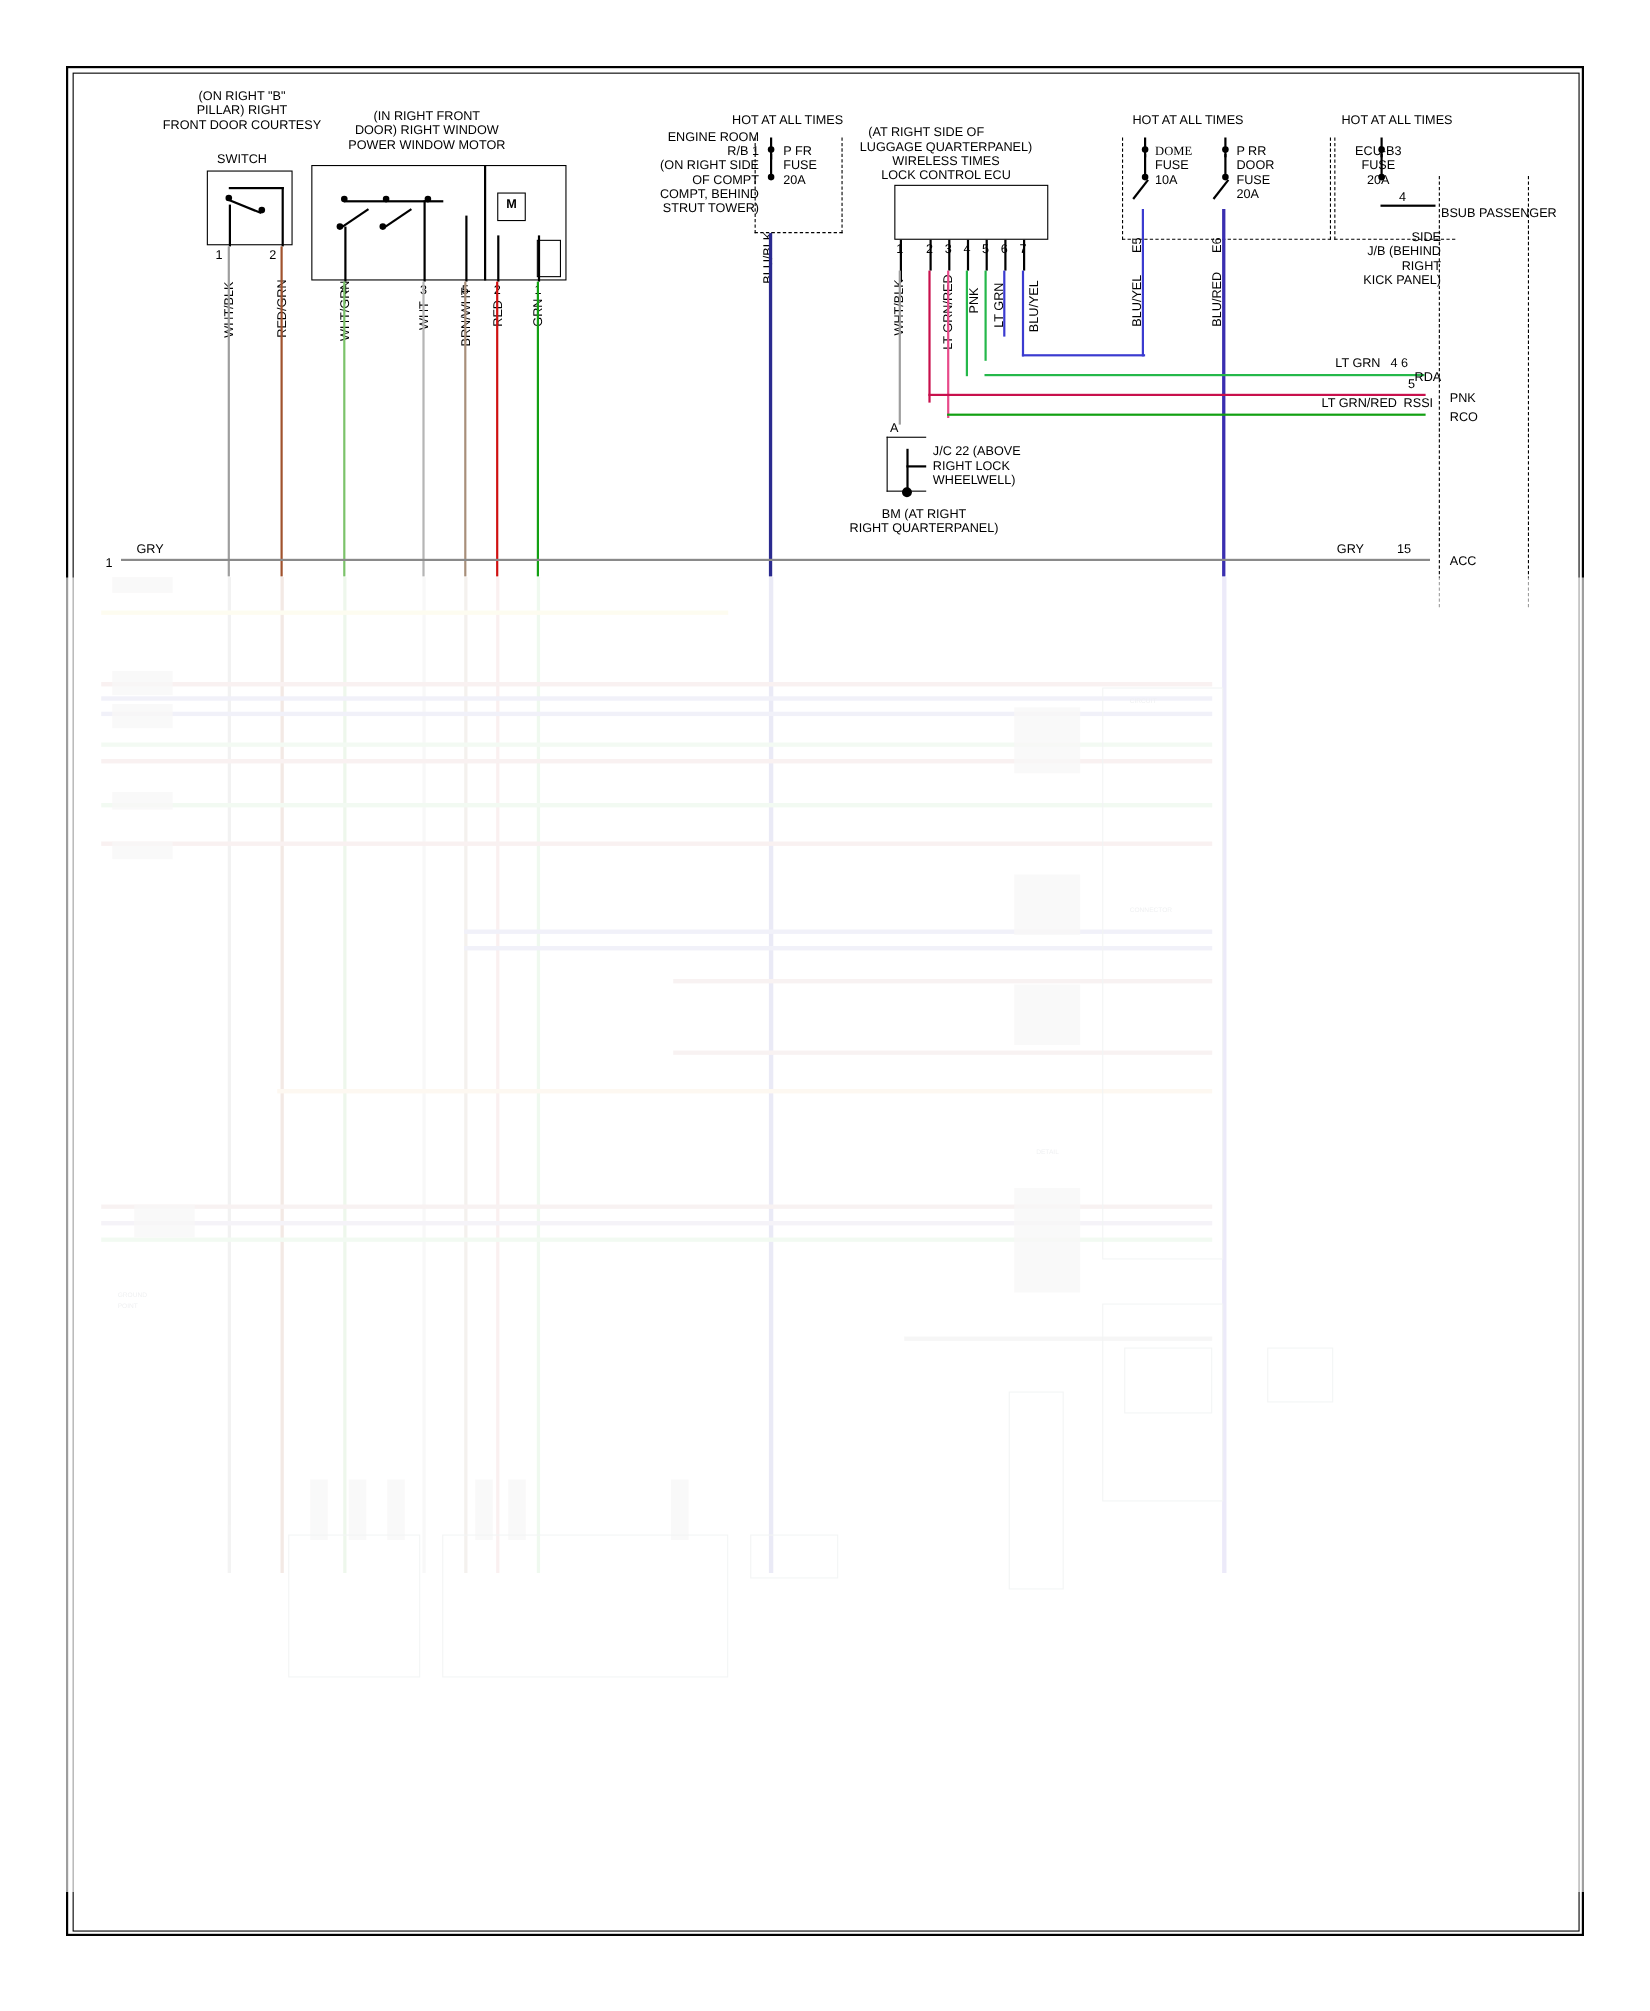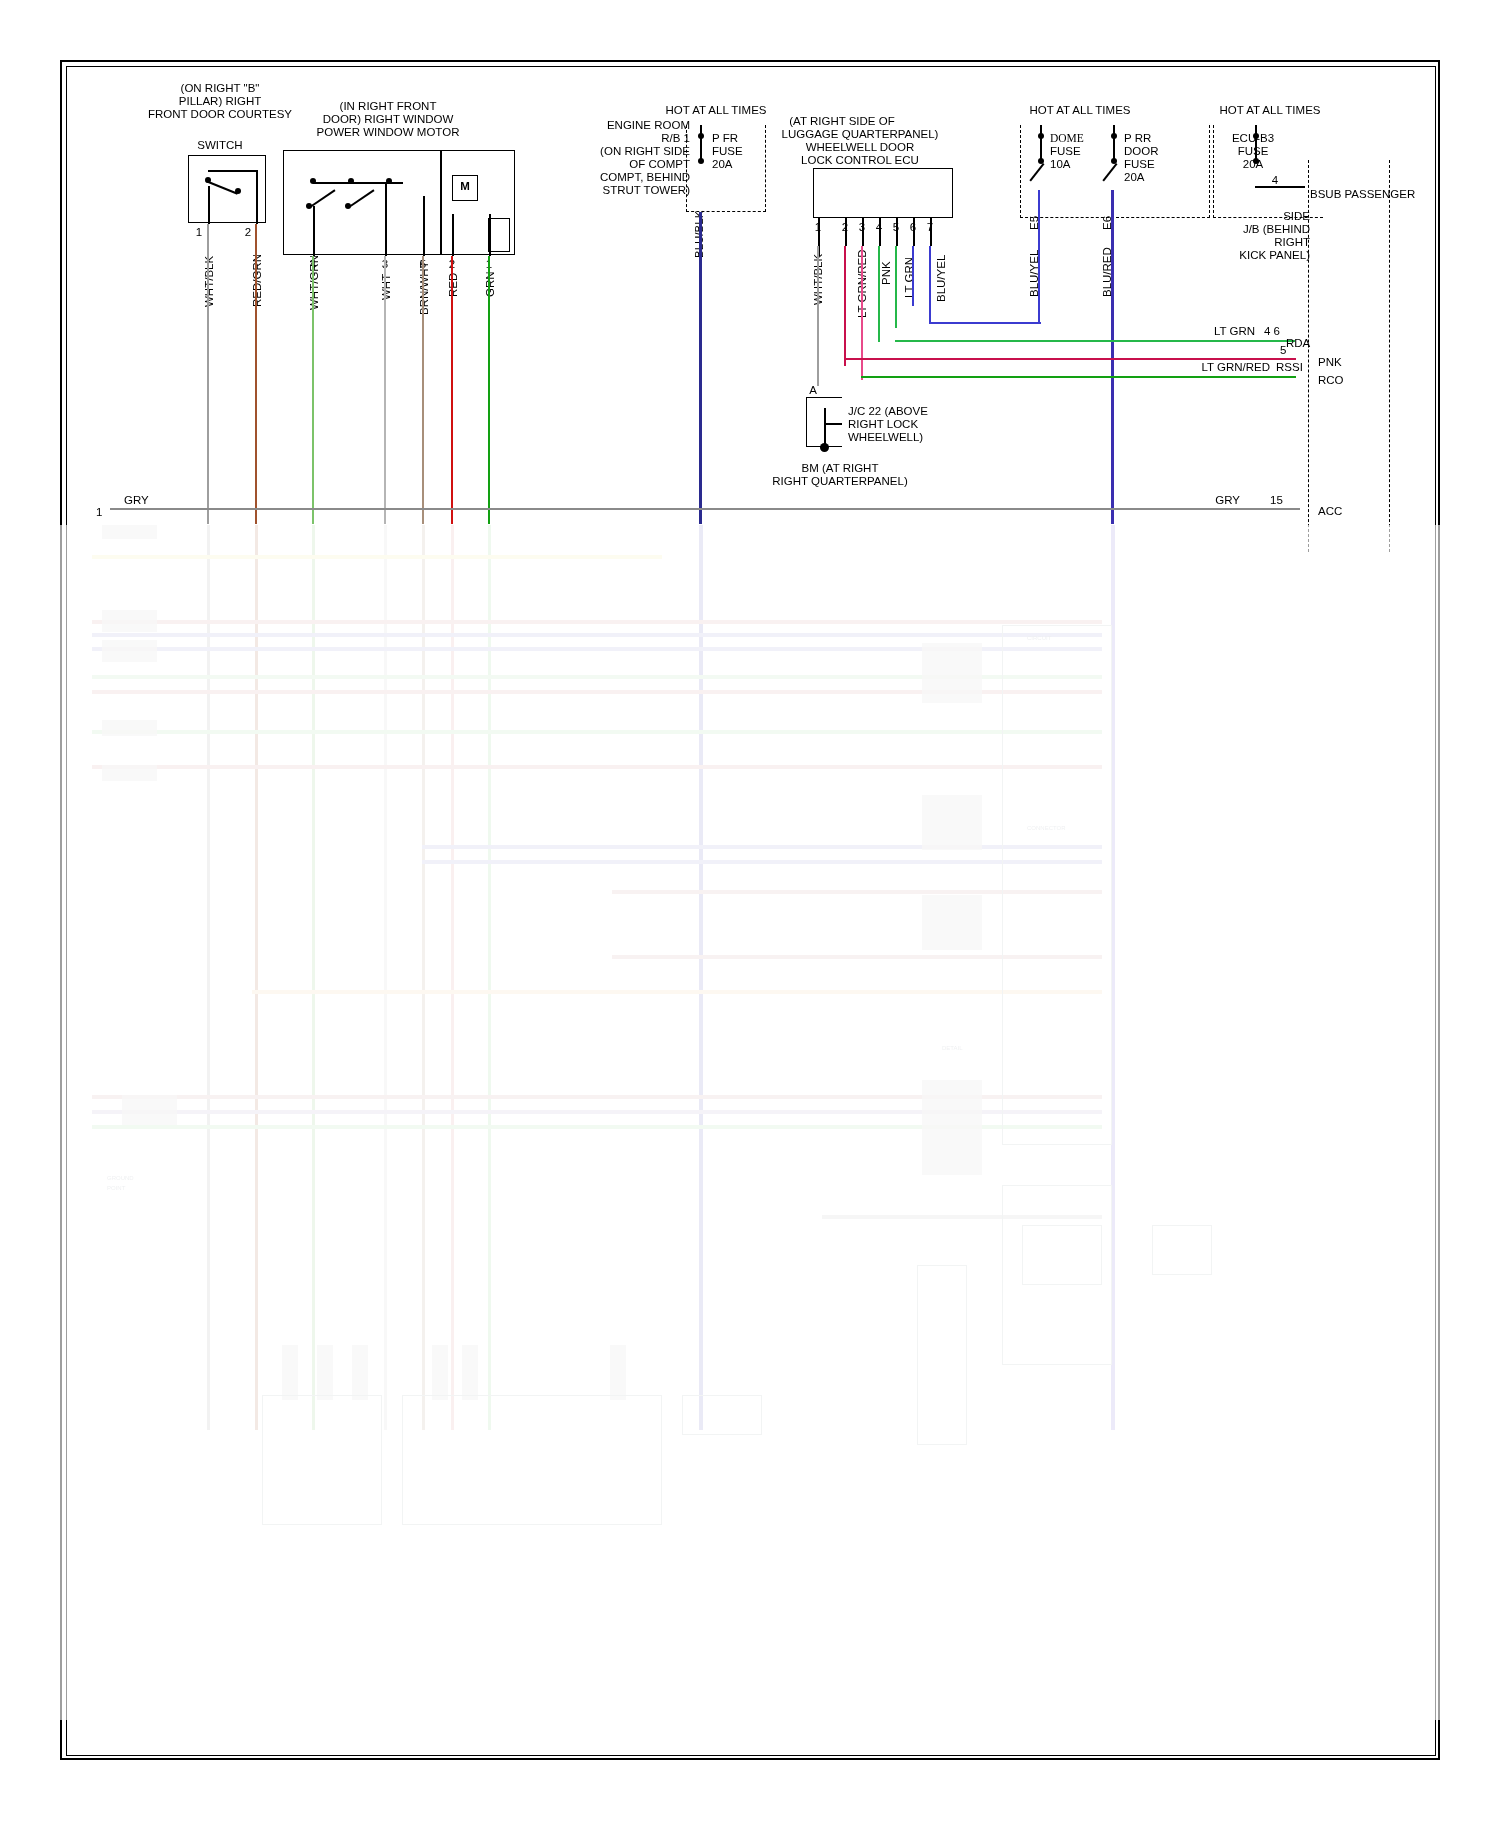--- a/index.html
+++ b/index.html
@@ -91,21 +91,21 @@
 <div class="dot" style="left:698px;top:133px;"></div>
 <div class="dot" style="left:698px;top:158px;"></div>
 <div class="wire v" style="left:700px;top:140px;height:22px;"></div>
 <div class="lbl l" style="left:712px;top:132px;width:70px;">P FR</div>
 <div class="lbl l" style="left:712px;top:145px;width:70px;">FUSE</div>
 <div class="lbl l" style="left:712px;top:158px;width:70px;">20A</div>
 <div class="vlbl" style="left:693px;top:258px;">BLU/BLK</div>
 
 <div class="lbl" style="left:717px;top:115px;width:250px;">(AT RIGHT SIDE OF</div>
 <div class="lbl" style="left:735px;top:128px;width:250px;">LUGGAGE QUARTERPANEL)</div>
-<div class="lbl" style="left:735px;top:141px;width:250px;">WHEELWELL DOOR</div>
+<div class="lbl" style="left:735px;top:141px;width:250px;">WIRELESS TIMES</div>
 <div class="lbl" style="left:735px;top:154px;width:250px;">LOCK CONTROL ECU</div>
 <div class="box" style="left:813px;top:168px;width:140px;height:50px;"></div>
 <div class="wire v" style="left:818px;top:218px;height:38px;"></div>
 <div class="wire v" style="left:845px;top:218px;height:28px;"></div>
 <div class="wire v" style="left:862px;top:218px;height:28px;"></div>
 <div class="wire v" style="left:879px;top:218px;height:28px;"></div>
 <div class="wire v" style="left:896px;top:218px;height:28px;"></div>
 <div class="wire v" style="left:913px;top:218px;height:28px;"></div>
 <div class="wire v" style="left:930px;top:218px;height:28px;"></div>
 <div class="lbl" style="left:811px;top:221px;width:14px;">1</div>

